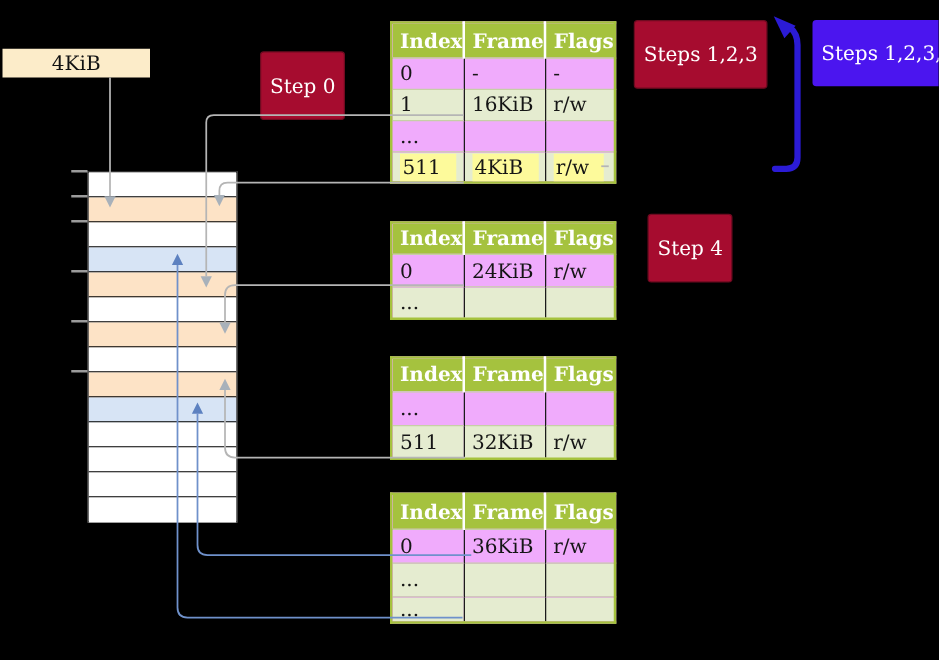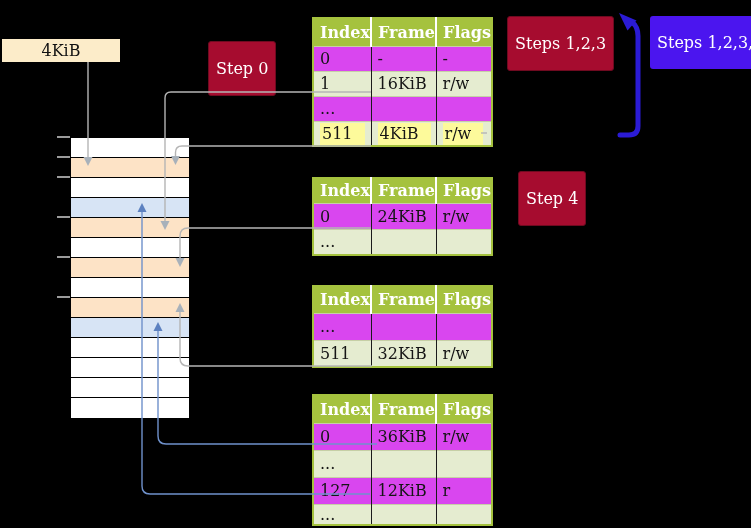--- a/index.html
+++ b/index.html
@@ -26,21 +26,21 @@
            border:1px solid #000;box-sizing:border-box;background:#fff;z-index:1;}
   .mem-row{height:20px;box-sizing:border-box;border-bottom:1px solid #000;}
   .mem-row:last-child{border-bottom:none;}
   .mem-row.white{background:#ffffff;}
   .mem-row.peach{background:var(--mem-peach,#fde3c6);}
   .mem-row.blue{background:var(--mem-blue,#d7e4f5);}
   .tick{position:absolute;left:57px;width:13px;height:2px;background:#9b9b9b;z-index:1;}
 
   
   .ptable{position:absolute;left:312px;border-collapse:collapse;table-layout:fixed;
-          background:#d946ef;border:2px solid var(--table-green,#a5c23e);
+          background:#f0abfc;border:2px solid var(--table-green,#a5c23e);
           font-size:16px;color:#151515;z-index:1;}
   .ptable th{background:var(--table-green,#a5c23e);color:#fff;font-weight:bold;text-align:left;
              padding:0 0 0 6px;border-right:2px solid #fff;overflow:hidden;white-space:nowrap;}
   .ptable th:last-child{border-right:none;}
   .ptable td{border-right:1px solid #1b1b1b;border-top:1px solid #c6cfa6;
              padding:0 0 0 6px;overflow:hidden;white-space:nowrap;}
   .ptable td:last-child{border-right:none;}
   .ptable tr.shade td{background:var(--row-shade,#e5ecd0);}
   .hl{background:var(--highlight,#fdfa9b);padding:1px 12px 3px 2px;}
 
@@ -195,25 +195,20 @@
       <tr>
         <td>0</td>
         <td>36KiB</td>
         <td>r/w</td>
       </tr>
       <tr class="shade">
         <td>...</td>
         <td></td>
         <td></td>
       </tr>
-      <tr>
-        <td>127</td>
-        <td>12KiB</td>
-        <td>r</td>
-      </tr>
       <tr class="shade last">
         <td>...</td>
         <td></td>
         <td></td>
       </tr>
     </tbody>
   </table>
 
   <svg class="overlay" width="751" height="528" viewBox="0 0 751 528">
 

